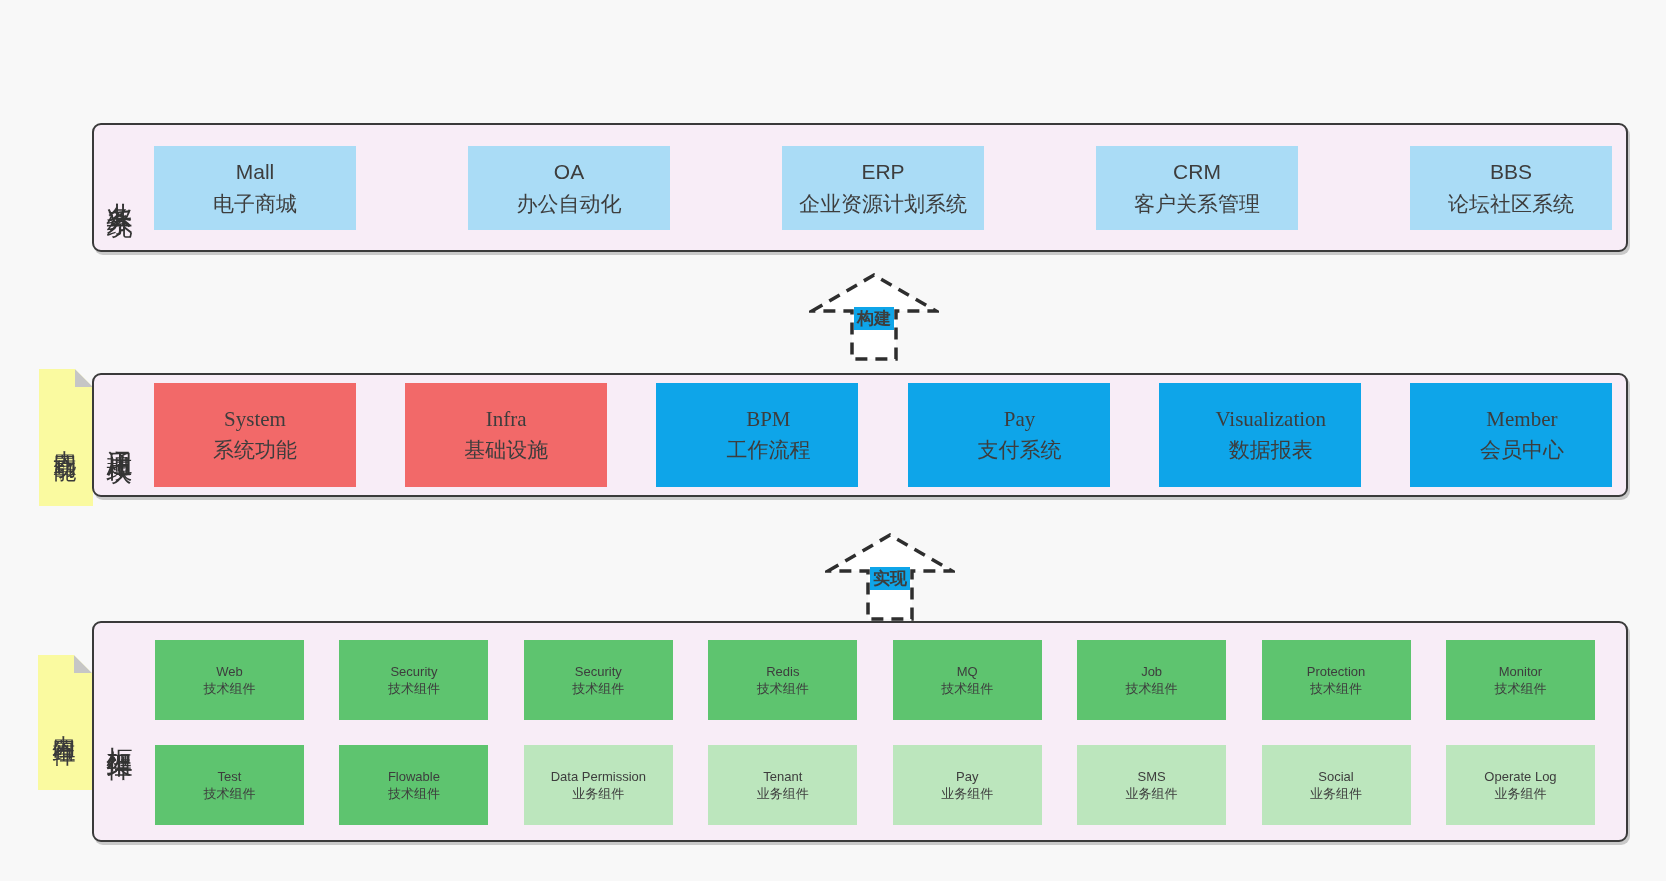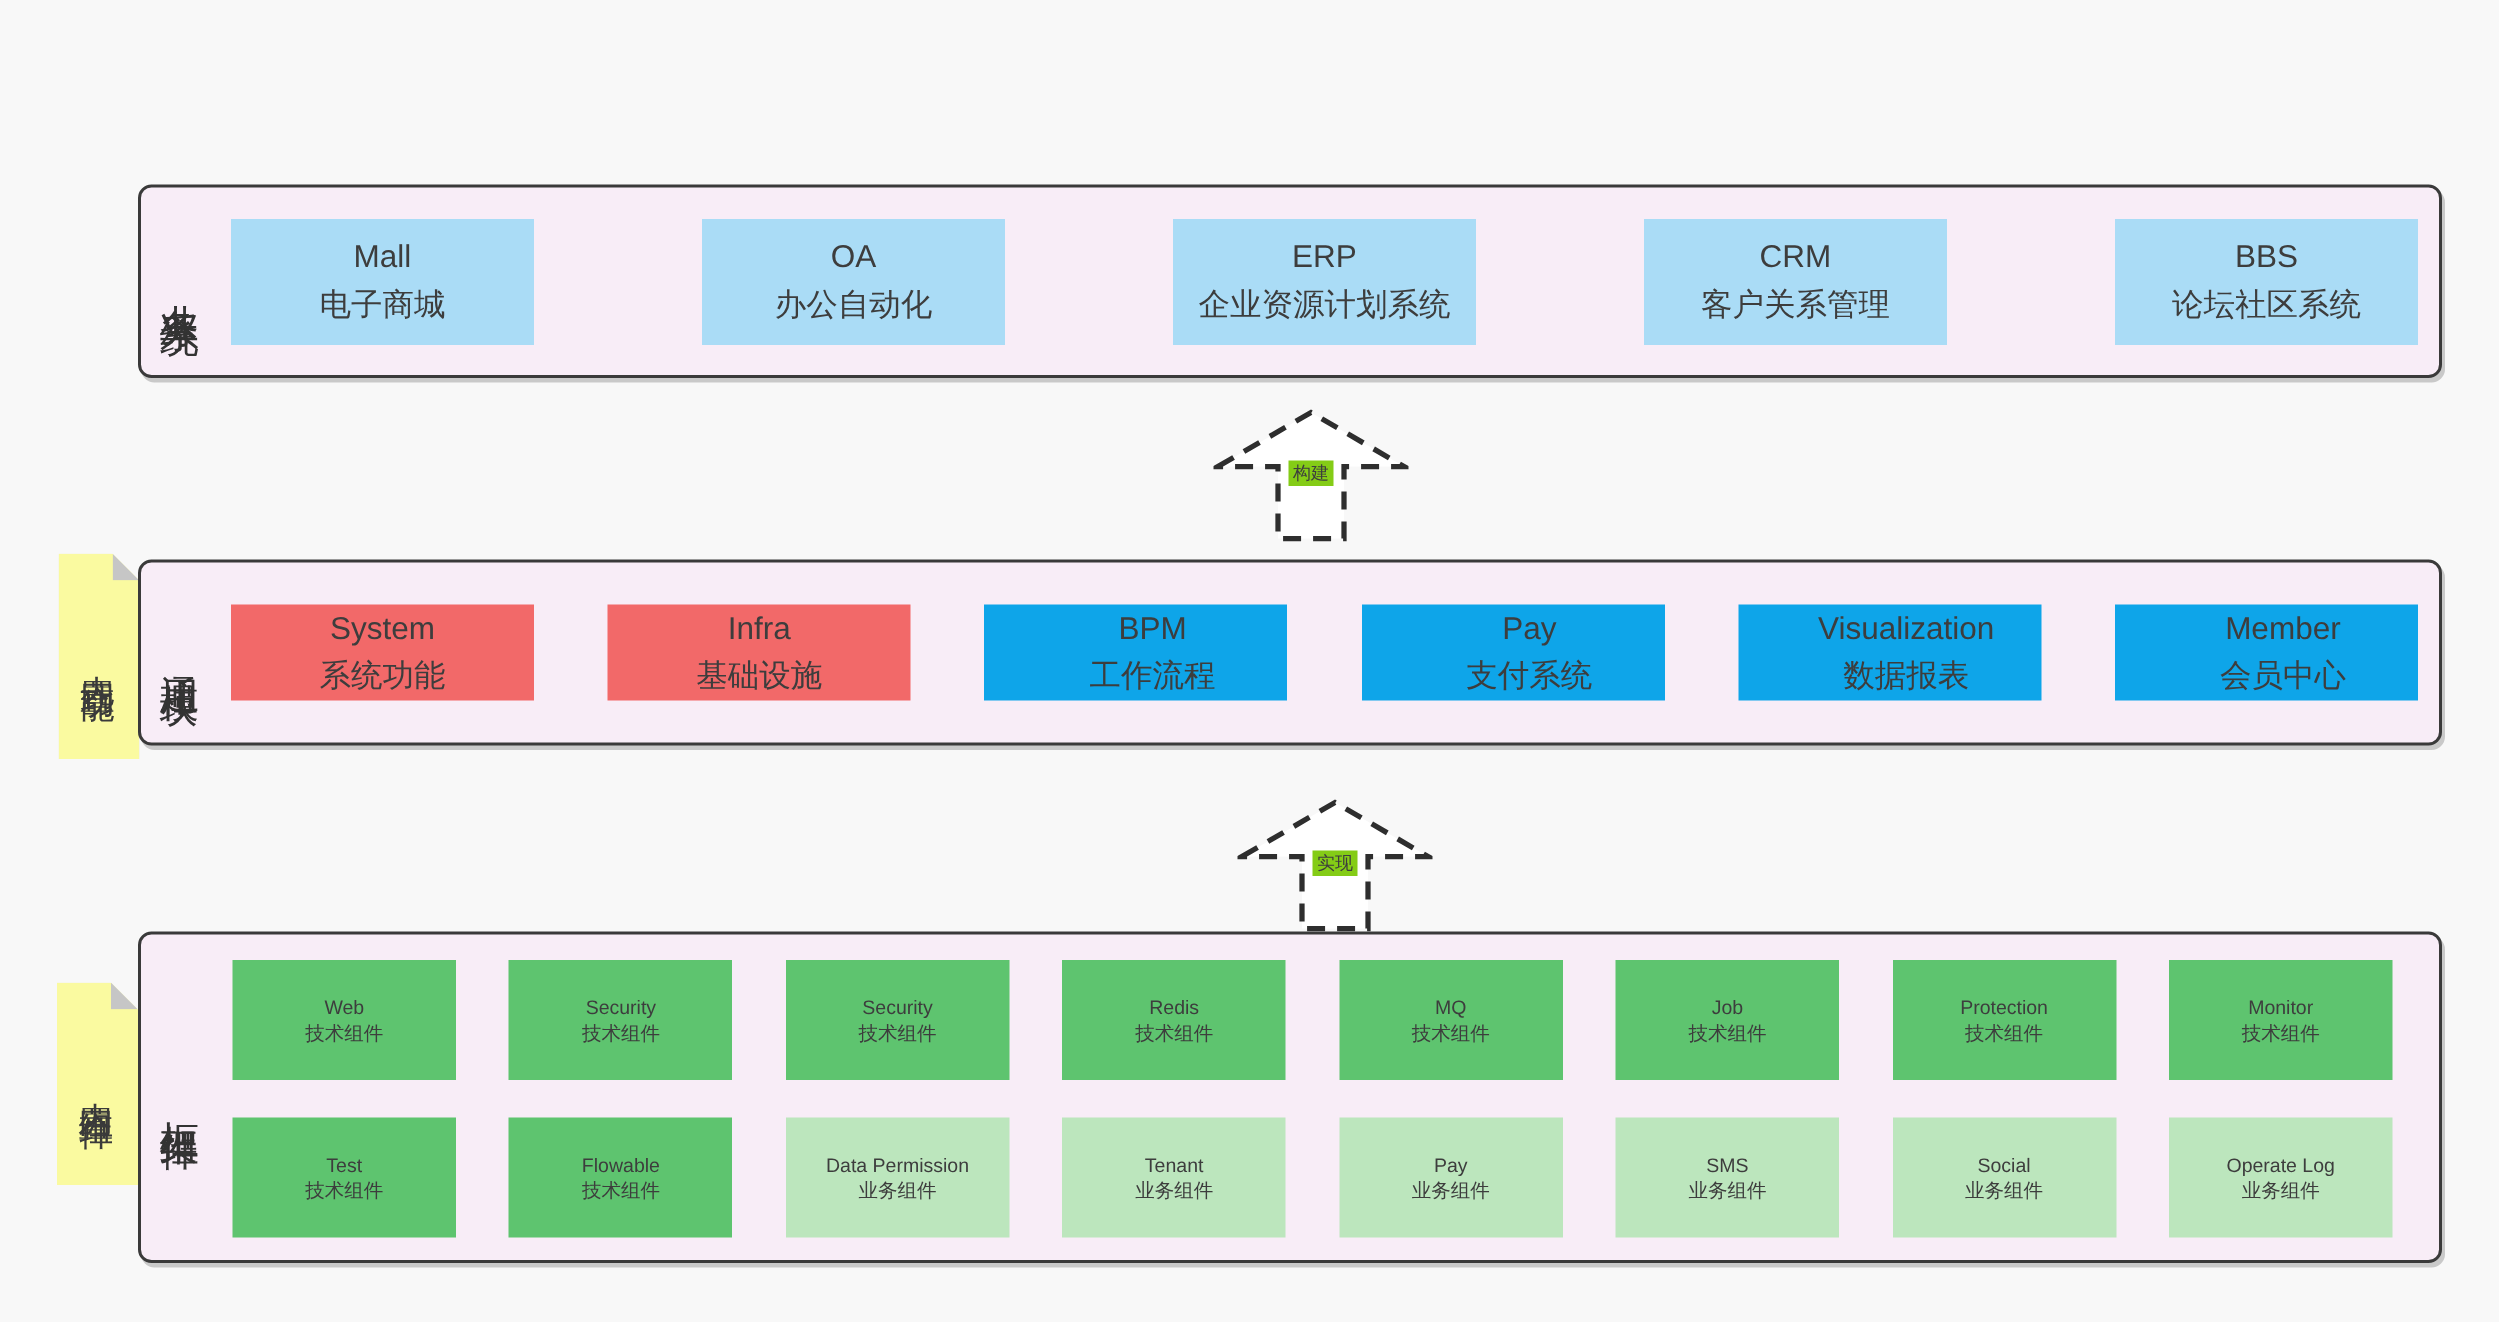--- a/index.html
+++ b/index.html
@@ -30,21 +30,21 @@
   .row-main { left: 60px; right: 14px; top: 0; bottom: 0; }
   .brow1 { left: 61px; right: 31px; top: 17px;  height: 80px; }
   .brow2 { left: 61px; right: 31px; top: 122px; height: 80px; }
 
   .box {
     border-radius: 0; display: flex; flex-direction: column;
     justify-content: center; align-items: center; text-align: center;
     box-sizing: border-box;
   }
   .box-6 { width: 202px; height: 84px; font-size: 21px; line-height: 1.5; }
-  .layer-modules .box-6 { height: 64px; }
+  .layer-modules .box-6 { height: 104px; font-family: Liberation Serif, serif; }
   .box-8 { width: 149px; height: 80px; font-size: 13px; line-height: 1.32; padding: 0 4px; }
 
   .blue        { background: #aadcf6; }
   .red         { background: #f26969; }
   .pink        { background: #0ea5e9; padding-left: 22px; }
   .green       { background: #5ec46f; }
   .green-light { background: #bce6bd; }
 
   
   .note {
@@ -66,22 +66,23 @@
     font-size: 23px; letter-spacing: 3px; color: #3a3a3a;
   }
 
   
   .arrow { position: absolute; width: 130px; height: 92px; }
   .arrow-build     { left: 809px; top: 271px; }
   .arrow-implement { left: 825px; top: 531px; }
   .arrow svg { position: absolute; left: 0; top: 0; }
   .arrow-label {
     position: absolute; left: 50%; top: 36px; transform: translateX(-50%);
-    background: #84cc16; font-size: 12px; padding: 0 3px; white-space: nowrap;
+    background: #0ea5e9; font-size: 17px; padding: 0 3px; white-space: nowrap;
     color: #3d3d3d;
+    font-weight: bold;
   }
 </style>
 </head>
 <body>
 
 <div>
 
   <div class="note note-functions">
     <span class="fold"></span>
     <span class="note-text">内置功能</span>

